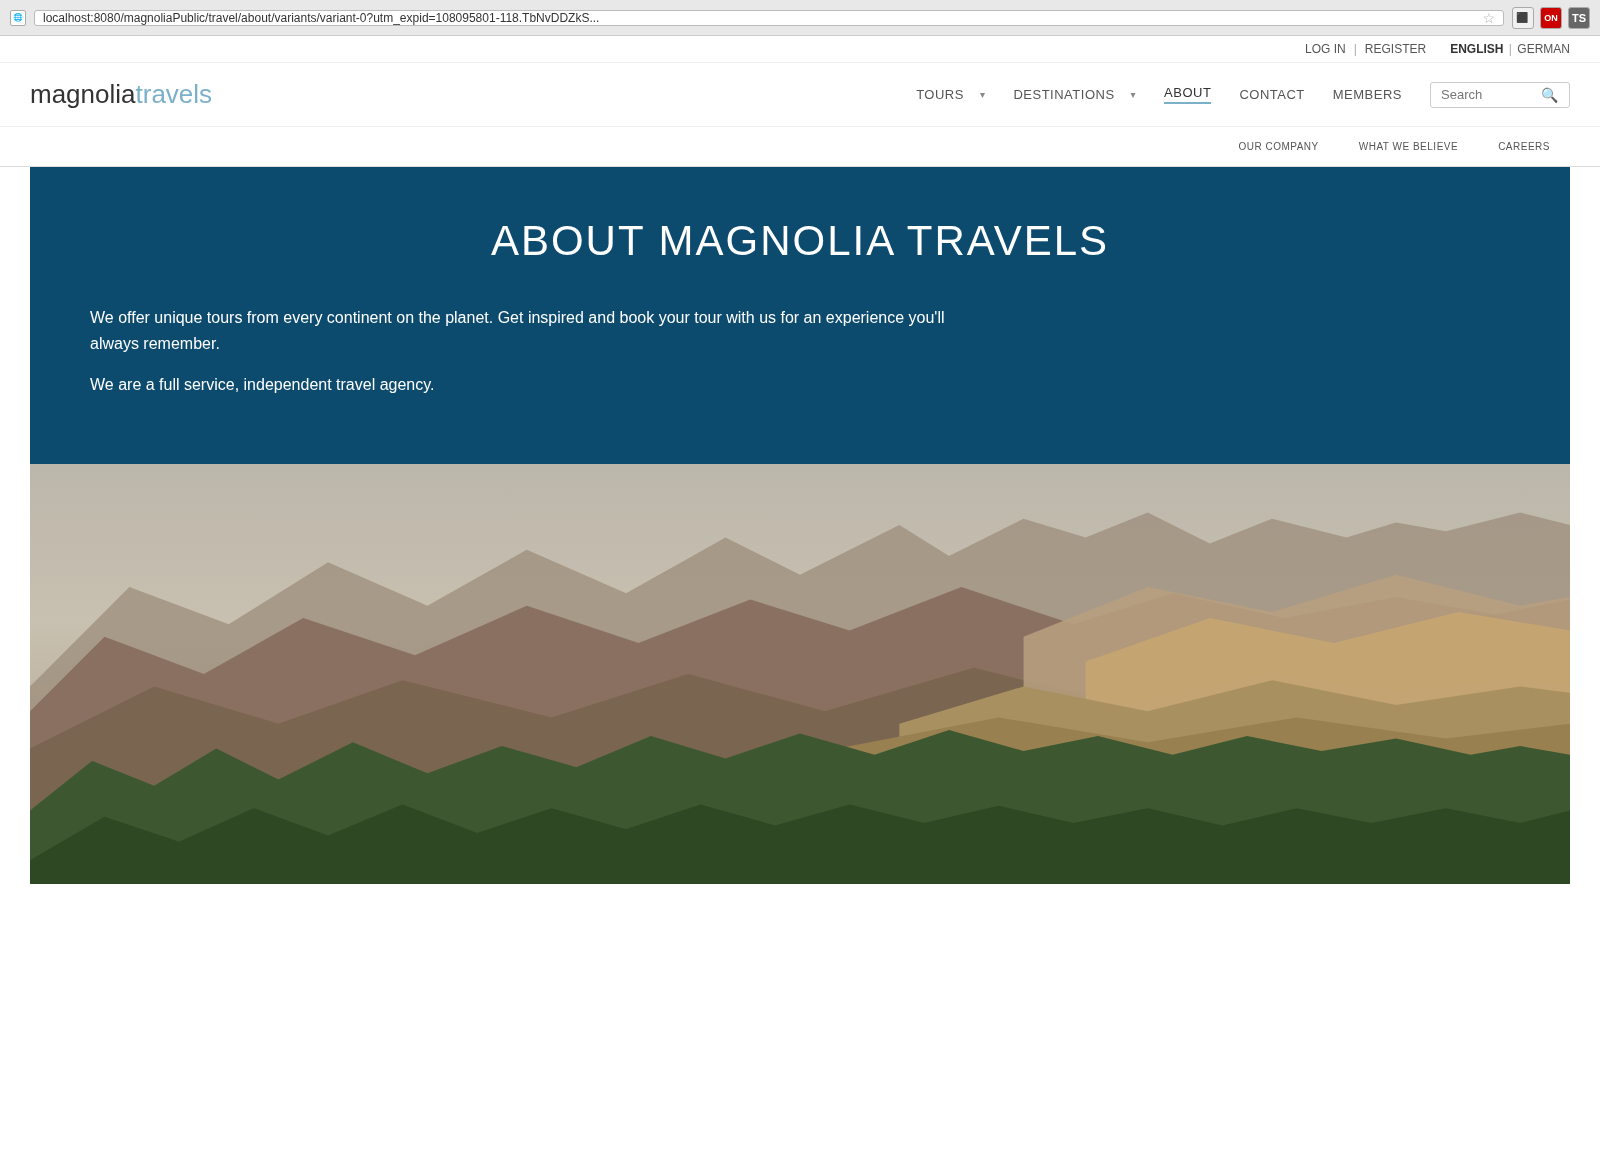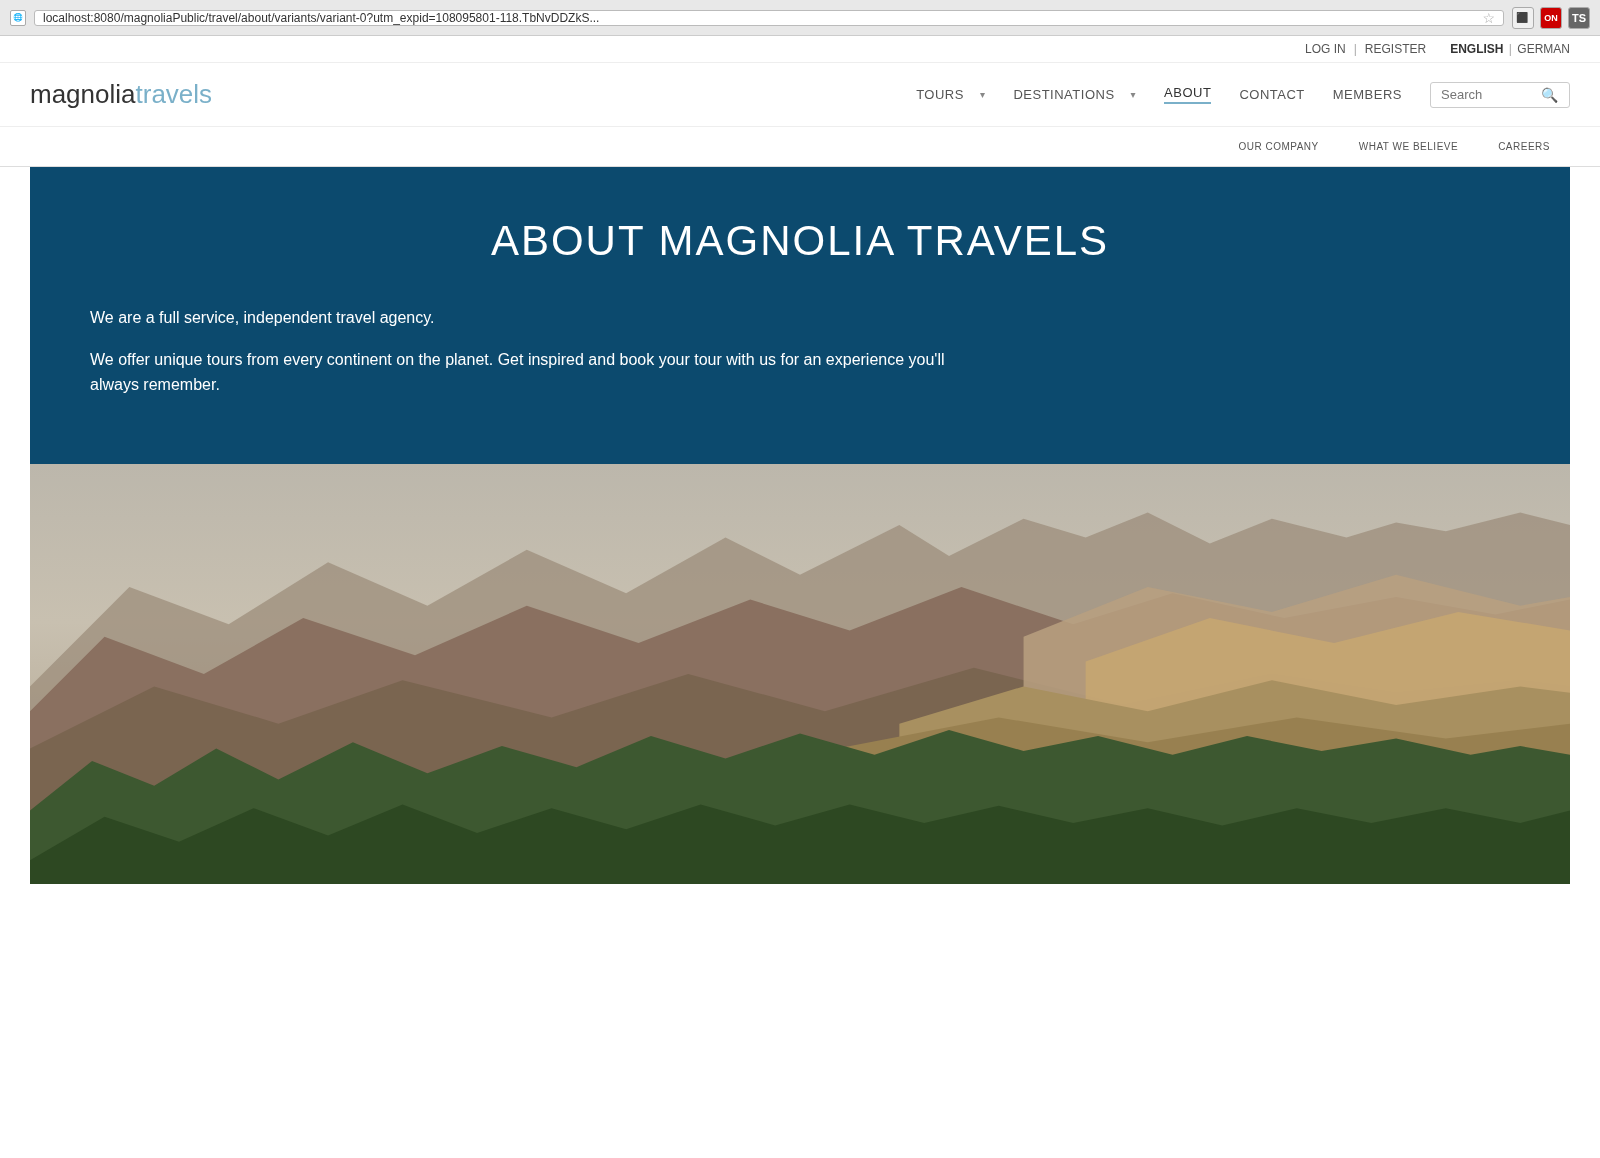--- a/index.html
+++ b/index.html
@@ -257,22 +257,22 @@
 
 <div class="sub-nav">
   <a href="#" class="sub-nav-item">OUR COMPANY</a>
   <a href="#" class="sub-nav-item">WHAT WE BELIEVE</a>
   <a href="#" class="sub-nav-item">CAREERS</a>
 </div>
 
 <div class="hero-section">
   <h1 class="hero-title">ABOUT MAGNOLIA TRAVELS</h1>
   <div class="hero-text">
+    <p>We offer unique tours from every continent on the planet. Get inspired and book your tour with us for an experience you'll always remember.</p>
     <p>We are a full service, independent travel agency.</p>
-    <p>We offer unique tours from every continent on the planet. Get inspired and book your tour with us for an experience you'll always remember.</p>
   </div>
 </div>
 
 <div class="landscape-section">
   <svg class="landscape-canvas" viewBox="0 0 1240 420" preserveAspectRatio="xMidYMid slice" xmlns="http://www.w3.org/2000/svg">
 
     <defs>
       <linearGradient id="skyGrad" x1="0" y1="0" x2="0" y2="1">
         <stop offset="0%" stop-color="#b8b4aa"></stop>
         <stop offset="40%" stop-color="#c8c0b0"></stop>

